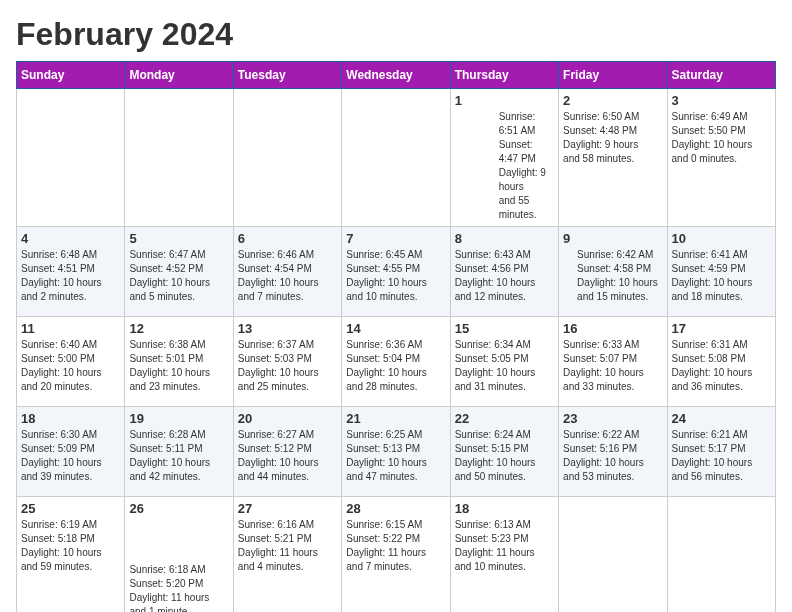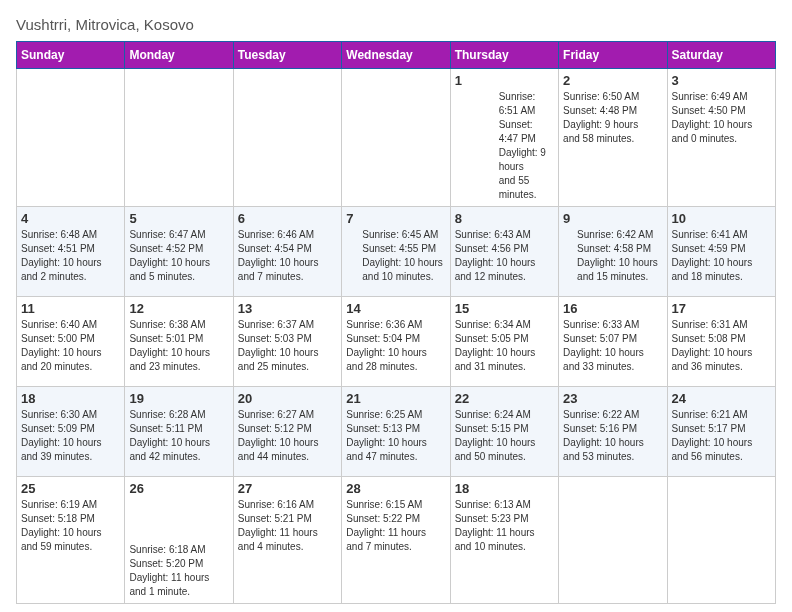--- a/index.html
+++ b/index.html
@@ -73,21 +73,21 @@
     }
     tbody tr:nth-child(even) td {
       background-color: #f2f6fb;
     }
   </style>
 </head>
 <body>
 
 <div class="header-area">
   <div class="title-area">
-    <div class="subtitle">Vushtrri, Mitrovica, Kosovo</div>
+    <div class="main-title">February 2024</div>
   </div>
 </div>
 
 <table class="calendar">
   <thead>
     <tr>
     <th>Sunday</th>
         <th>Monday</th>
         <th>Tuesday</th>
         <th>Wednesday</th>
@@ -112,21 +112,21 @@
         <td>
           <div class="day-number">2</div>
           <div class="day-info" style="white-space: pre-line;">Sunrise: 6:50 AM
 Sunset: 4:48 PM
 Daylight: 9 hours
 and 58 minutes.</div>
         </td>
         <td>
           <div class="day-number">3</div>
           <div class="day-info" style="white-space: pre-line;">Sunrise: 6:49 AM
-Sunset: 4:50 PM
+Sunset: 5:50 PM
 Daylight: 10 hours
 and 0 minutes.</div>
         </td>
       </tr>
       <tr>
         <td>
           <div class="day-number">4</div>
           <div class="day-info" style="white-space: pre-line;">Sunrise: 6:48 AM
 Sunset: 4:51 PM
 Daylight: 10 hours
@@ -141,21 +141,21 @@
         </td>
         <td>
           <div class="day-number">6</div>
           <div class="day-info" style="white-space: pre-line;">Sunrise: 6:46 AM
 Sunset: 4:54 PM
 Daylight: 10 hours
 and 7 minutes.</div>
         </td>
         <td>
           <div class="day-number">7</div>
-          <div class="day-info" style="white-space: pre-line; margin-left: 16px;">Sunrise: 6:45 AM
+          <div class="day-info" style="white-space: pre-line;">Sunrise: 6:45 AM
 Sunset: 4:55 PM
 Daylight: 10 hours
 and 10 minutes.</div>
         </td>
         <td>
           <div class="day-number">8</div>
           <div class="day-info" style="white-space: pre-line;">Sunrise: 6:43 AM
 Sunset: 4:56 PM
 Daylight: 10 hours
 and 12 minutes.</div>

